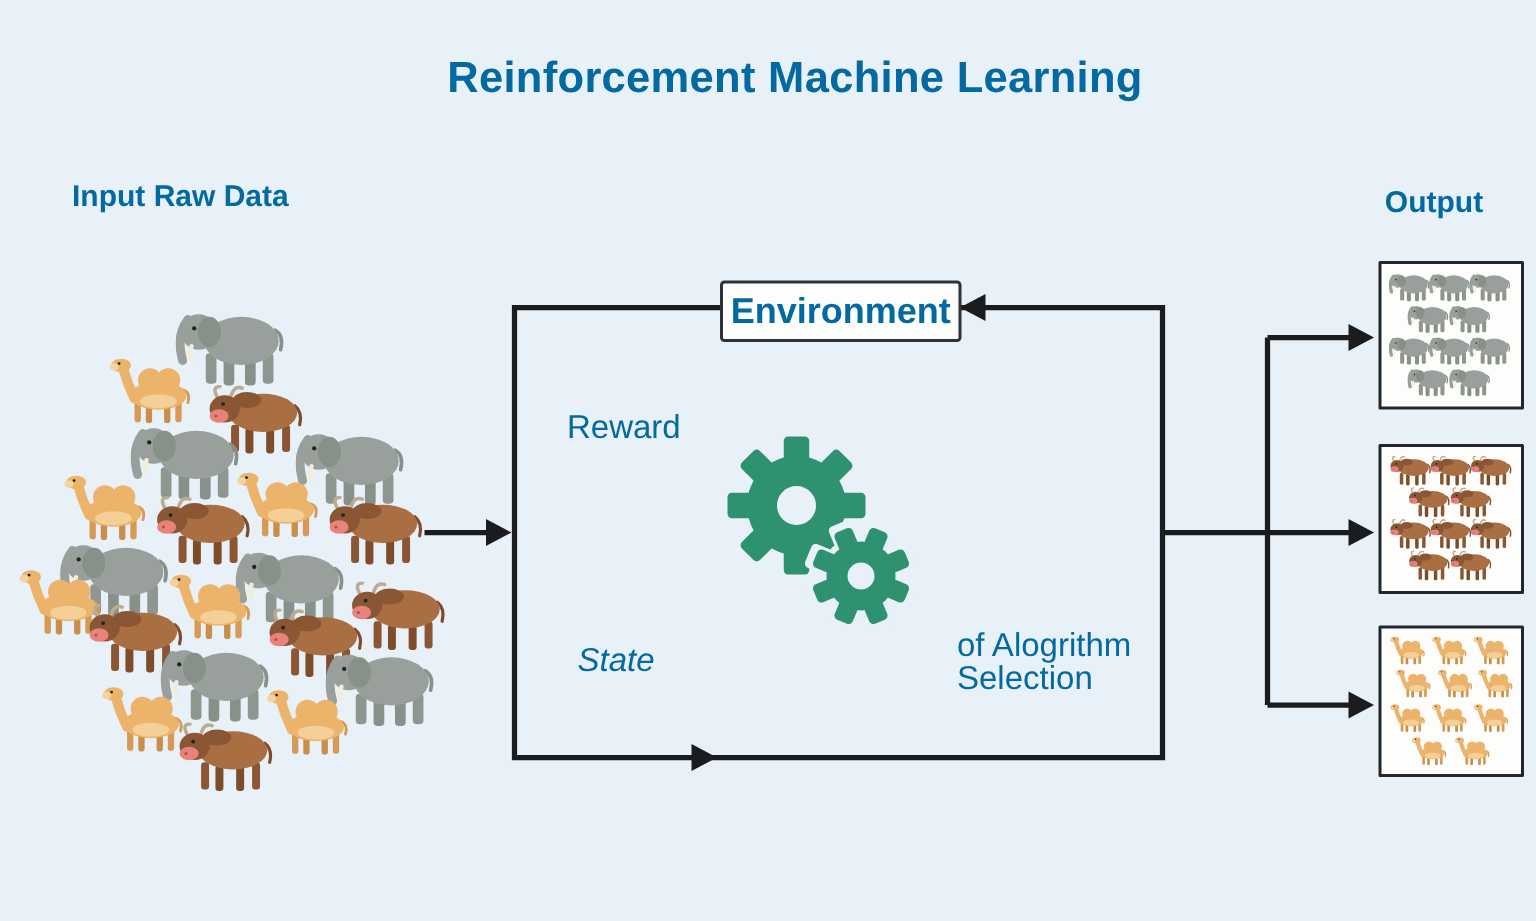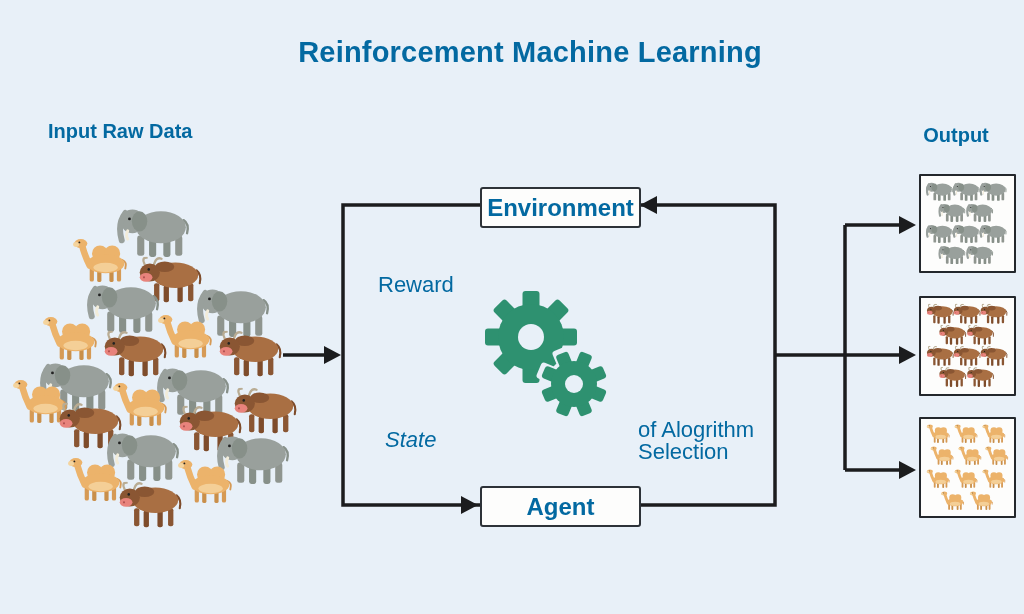--- a/index.html
+++ b/index.html
@@ -168,23 +168,20 @@
 
   <div class="abs title">Reinforcement Machine Learning</div>
 
   <div class="abs section-label input-label">Input Raw Data</div>
 
   <div class="abs section-label output-label">Output</div>
 
   <div class="abs node-box env-box">
     <span>Environment</span>
   </div>
-  <div class="abs node-box agent-box">
-    <span>Agent</span>
-  </div>
 
   <div class="abs flow-label reward-label">Reward</div>
   <div class="abs flow-label state-label">State</div>
   <div class="abs flow-label selection-label">
     <div>of Alogrithm</div>
     <div>Selection</div>
   </div>
 
   <div class="abs out-box out-box-1">
     <svg viewBox="0 0 97 99" xmlns="http://www.w3.org/2000/svg">

